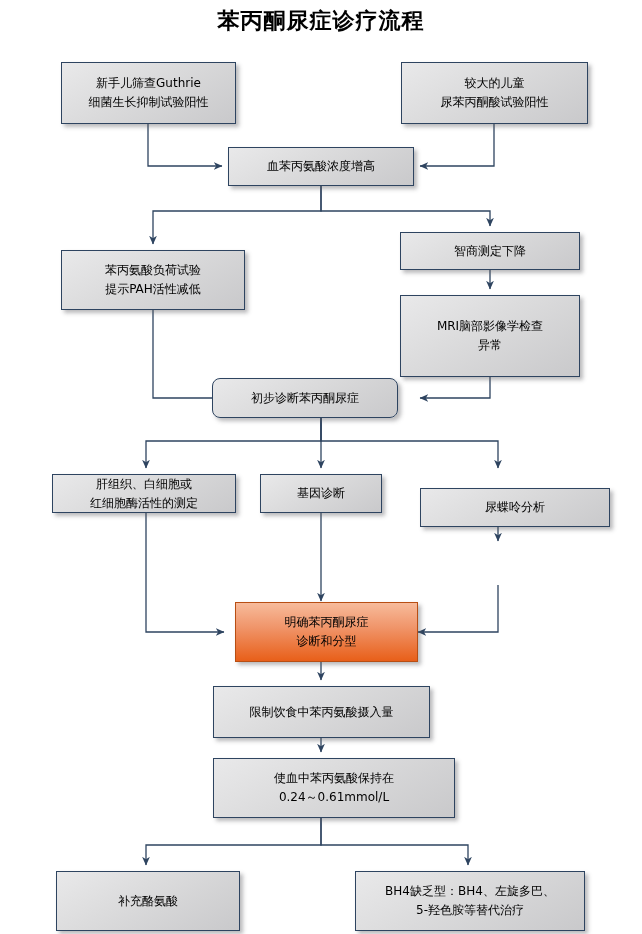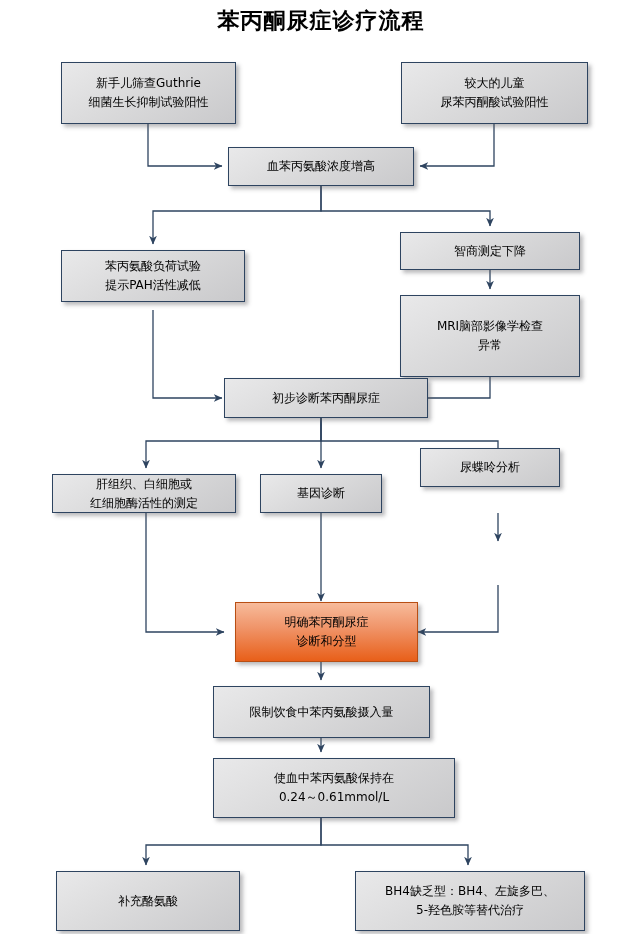--- a/index.html
+++ b/index.html
@@ -115,36 +115,36 @@
   </svg>
 
   <div class="node" style="left:61px; top:62px; width:175px; height:62px;">新手儿筛查Guthrie
 细菌生长抑制试验阳性</div>
 
   <div class="node" style="left:228px; top:147px; width:186px; height:39px;">血苯丙氨酸浓度增高</div>
 
   <div class="node" style="left:401px; top:62px; width:187px; height:62px;">较大的儿童
 尿苯丙酮酸试验阳性</div>
 
-  <div class="node" style="left:61px; top:250px; width:184px; height:52px;">苯丙氨酸负荷试验
+  <div class="node" style="left:61px; top:250px; width:184px; height:60px;">苯丙氨酸负荷试验
 提示PAH活性减低</div>
 
   <div class="node" style="left:400px; top:232px; width:180px; height:38px;">智商测定下降</div>
 
   <div class="node" style="left:400px; top:295px; width:180px; height:82px;">MRI脑部影像学检查
 异常</div>
 
-  <div class="node" style="left:224px; top:378px; width:204px; height:40px;">初步诊断苯丙酮尿症</div>
+  <div class="node" style="left:212px; top:378px; width:186px; height:40px;border-radius:8px;">初步诊断苯丙酮尿症</div>
 
   <div class="node" style="left:52px; top:474px; width:184px; height:39px;">肝组织、白细胞或
 红细胞酶活性的测定</div>
 
   <div class="node" style="left:260px; top:474px; width:122px; height:39px;">基因诊断</div>
 
-  <div class="node" style="left:420px; top:448px; width:140px; height:39px;">尿蝶呤分析</div>
+  <div class="node" style="left:420px; top:488px; width:190px; height:39px;">尿蝶呤分析</div>
 
 
   <div class="node accent" style="left:235px; top:602px; width:183px; height:60px;text-align:center;">明确苯丙酮尿症
 诊断和分型</div>
 
   <div class="node" style="left:213px; top:686px; width:217px; height:52px;">限制饮食中苯丙氨酸摄入量</div>
 
   <div class="node" style="left:213px; top:758px; width:242px; height:60px;">使血中苯丙氨酸保持在
 0.24～0.61mmol/L</div>
 

